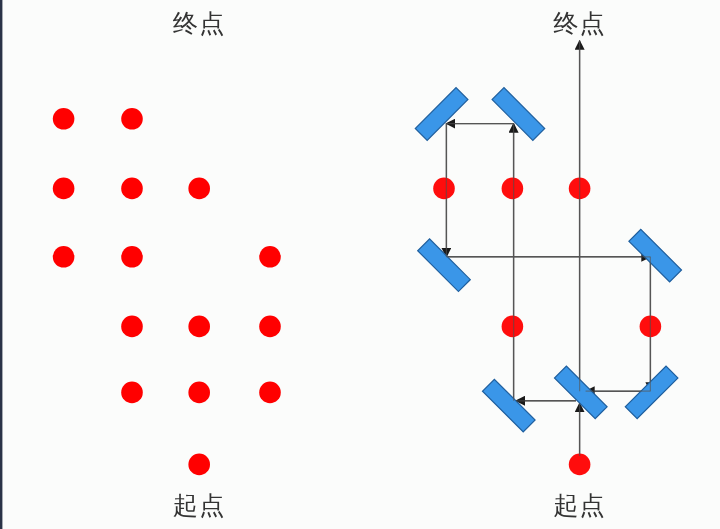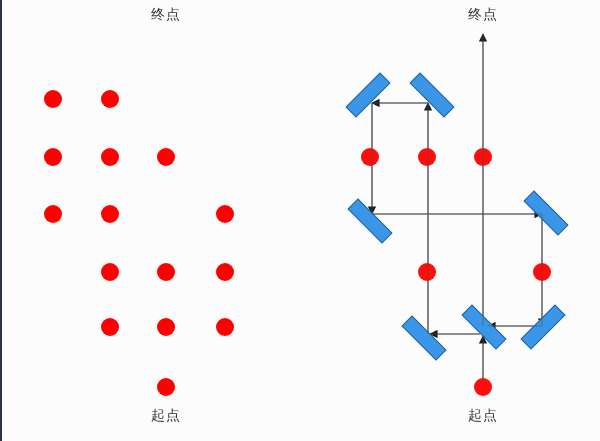--- a/index.html
+++ b/index.html
@@ -9,21 +9,21 @@
       position: relative;
       font-family: "DejaVu Sans", sans-serif;
     }
     .left-border {
       position: absolute; left: 0; top: 0; width: 2px; height: 441px;
       background: #2a3347;
     }
     svg.canvas { position: absolute; left: 0; top: 0; }
     .label {
       position: absolute;
-      font-size: 14px;
+      font-size: 21px;
       color: #333333;
       letter-spacing: 1px;
       transform: translateX(-50%);
       white-space: nowrap;
     }
   </style>
 </head>
 <body>
 
 <div class="left-border"></div>

